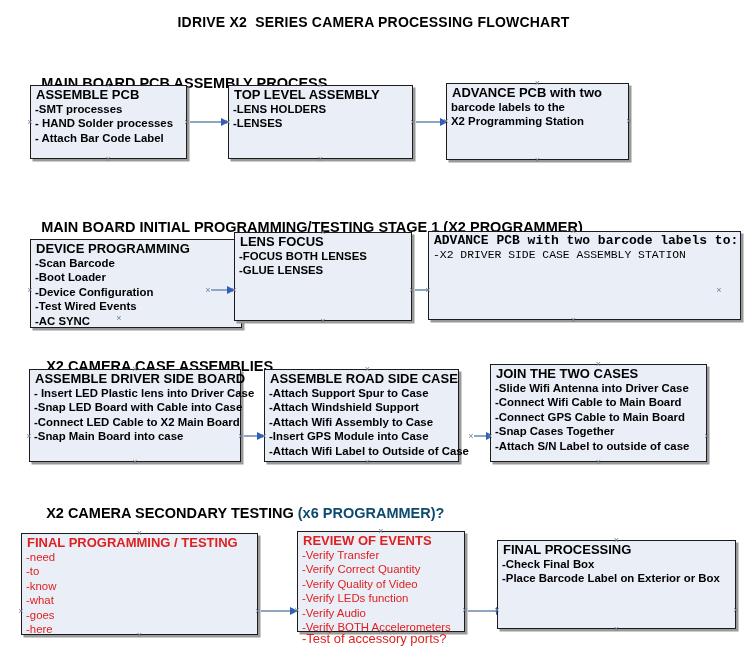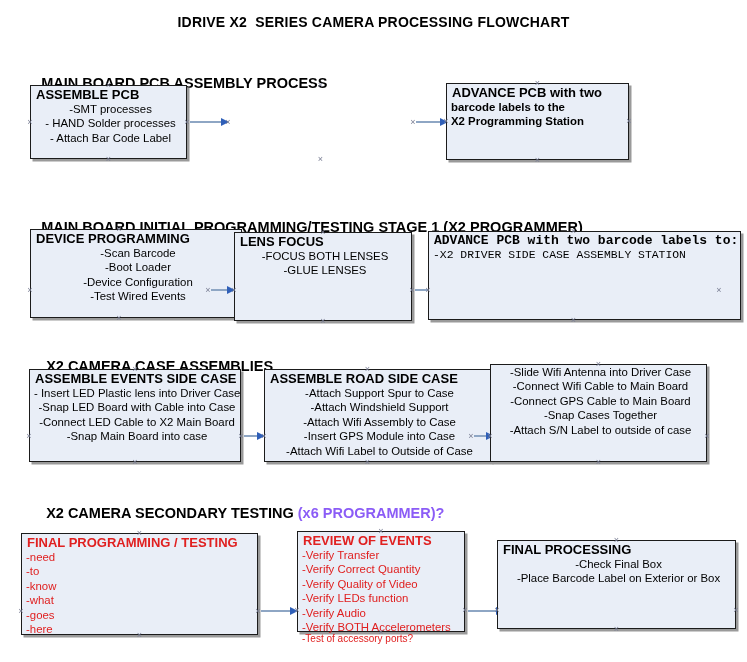--- a/index.html
+++ b/index.html
@@ -33,21 +33,21 @@
     white-space: pre;
   }
   .section-title {
     position: absolute;
     font-size: 14.5px;
     font-weight: bold;
     color: #000000;
     white-space: pre;
   }
   .section-title .accent {
-    color: #8b5cf6;
+    color: #0c4a6e;
   }
   
   .box {
     position: absolute;
     background: #e9eef7;
     border: 1.2px solid #1b1b1b;
     box-shadow: 2.5px 2.5px 0 0 #9a9a9a;
     box-sizing: border-box;
     overflow: visible;
   }
@@ -70,32 +70,32 @@
     line-height: 14.4px;
     color: #000000;
     white-space: nowrap;
   }
   
   .box.bold-body .b-title,
   .box.bold-body li {
     font-weight: bold;
   }
   .box.bold-title-only .b-title { font-weight: bold; }
-  .box.bold-title-only li { font-weight: normal; text-align: center; }
+  .box.bold-title-only li { font-weight: bold; }
   
   .box.red .b-title,
   .box.red li {
     color: #e02020;
   }
   .box.red .b-title { font-weight: bold; }
   
   .box .overflow-line {
     position: absolute;
     left: 4px;
-    font-size: 10px;
+    font-size: 13px;
     line-height: 14.4px;
     color: #e02020;
     white-space: nowrap;
   }
   
   .handle {
     position: absolute;
     width: 9px;
     height: 9px;
     margin-left: -4.5px;
@@ -144,20 +144,27 @@
       <li>- Attach Bar Code Label</li>
     </ul>
   </div>
   <span class="handle" style="left:108.5px; top:85px;"></span>
   <span class="handle" style="left:108.5px; top:159px;"></span>
   <span class="handle" style="left:30px;  top:122px;"></span>
   <span class="handle" style="left:187px; top:122px;"></span>
 
   <div class="arrow" style="left:190px; top:121px; width:32px;"></div>
 
+  <div class="box bold-title-only" style="left:228px; top:85px; width:185px; height:74px;">
+    <div class="b-title">TOP LEVEL ASSEMBLY</div>
+    <ul>
+      <li>-LENS HOLDERS</li>
+      <li>-LENSES</li>
+    </ul>
+  </div>
   <span class="handle" style="left:320.5px; top:85px;"></span>
   <span class="handle" style="left:320.5px; top:159px;"></span>
   <span class="handle" style="left:228px; top:122px;"></span>
   <span class="handle" style="left:413px; top:122px;"></span>
 
   <div class="arrow" style="left:416px; top:121px; width:25px;"></div>
 
   <div class="box bold-body" style="left:446px; top:83px; width:183px; height:77px;">
     <div class="b-title">ADVANCE PCB with two</div>
     <ul>
@@ -167,27 +174,28 @@
   </div>
   <span class="handle" style="left:537.5px; top:83px;"></span>
   <span class="handle" style="left:537.5px; top:160px;"></span>
   <span class="handle" style="left:446px; top:121px;"></span>
   <span class="handle" style="left:629px; top:121px;"></span>
 
   <div class="section-title" style="left:25px; top:203px;">
     <span>MAIN BOARD INITIAL PROGRAMMING/TESTING STAGE 1 (X2 PROGRAMMER)</span>
   </div>
 
-  <div class="box bold-title-only" style="left:30px; top:229px; width:212px; height:89px;">
+  <div class="box bold-title-only" style="left:30px; top:239px; width:212px; height:89px;">
     <div class="b-title">DEVICE PROGRAMMING</div>
     <ul>
       <li>-Scan Barcode</li>
       <li>-Boot Loader</li>
       <li>-Device Configuration</li>
       <li>-Test Wired Events</li>
+      <li>-AC SYNC</li>
     </ul>
   </div>
   <span class="handle" style="left:119px; top:229px;"></span>
   <span class="handle" style="left:119px; top:318px;"></span>
   <span class="handle" style="left:30px;  top:290px;"></span>
   <span class="handle" style="left:208px; top:290px;"></span>
 
   <div class="arrow" style="left:211px; top:289px; width:17px;"></div>
 
   <div class="box bold-title-only" style="left:234px; top:232px; width:178px; height:89px;">
@@ -213,53 +221,54 @@
   <span class="handle" style="left:573.5px; top:231px;"></span>
   <span class="handle" style="left:573.5px; top:320px;"></span>
   <span class="handle" style="left:428px; top:290px;"></span>
   <span class="handle" style="left:719px; top:290px;"></span>
 
   <div class="section-title" style="left:30px; top:342px;">
     <span>X2 CAMERA CASE ASSEMBLIES</span>
   </div>
 
   <div class="box bold-title-only" style="left:29px; top:369px; width:212px; height:93px;">
-    <div class="b-title">ASSEMBLE EVENTS SIDE CASE</div>
+    <div class="b-title">ASSEMBLE DRIVER SIDE BOARD</div>
     <ul>
       <li>- Insert LED Plastic lens into Driver Case</li>
       <li>-Snap LED Board with Cable into Case</li>
       <li>-Connect LED Cable to X2 Main Board</li>
       <li>-Snap Main Board into case</li>
     </ul>
   </div>
   <span class="handle" style="left:135px; top:369px;"></span>
   <span class="handle" style="left:135px; top:462px;"></span>
   <span class="handle" style="left:29px;  top:436px;"></span>
   <span class="handle" style="left:241px; top:436px;"></span>
 
   <div class="arrow" style="left:244px; top:435px; width:14px;"></div>
 
-  <div class="box bold-title-only" style="left:264px; top:369px; width:227px; height:93px;">
+  <div class="box bold-title-only" style="left:264px; top:369px; width:195px; height:93px;">
     <div class="b-title">ASSEMBLE ROAD SIDE CASE</div>
     <ul>
       <li>-Attach Support Spur to Case</li>
       <li>-Attach Windshield Support</li>
       <li>-Attach Wifi Assembly to Case</li>
       <li>-Insert GPS Module into Case</li>
       <li>-Attach Wifi Label to Outside of Case</li>
     </ul>
   </div>
   <span class="handle" style="left:367.5px; top:369px;"></span>
   <span class="handle" style="left:367.5px; top:462px;"></span>
   <span class="handle" style="left:264px; top:436px;"></span>
   <span class="handle" style="left:471px; top:436px;"></span>
 
   <div class="arrow" style="left:474px; top:435px; width:13px;"></div>
 
   <div class="box bold-title-only" style="left:490px; top:364px; width:217px; height:98px;">
+    <div class="b-title">JOIN THE TWO CASES</div>
     <ul>
       <li>-Slide Wifi Antenna into Driver Case</li>
       <li>-Connect Wifi Cable to Main Board</li>
       <li>-Connect GPS Cable to Main Board</li>
       <li>-Snap Cases Together</li>
       <li>-Attach S/N Label to outside of case</li>
     </ul>
   </div>
   <span class="handle" style="left:598.5px; top:364px;"></span>
   <span class="handle" style="left:598.5px; top:462px;"></span>

